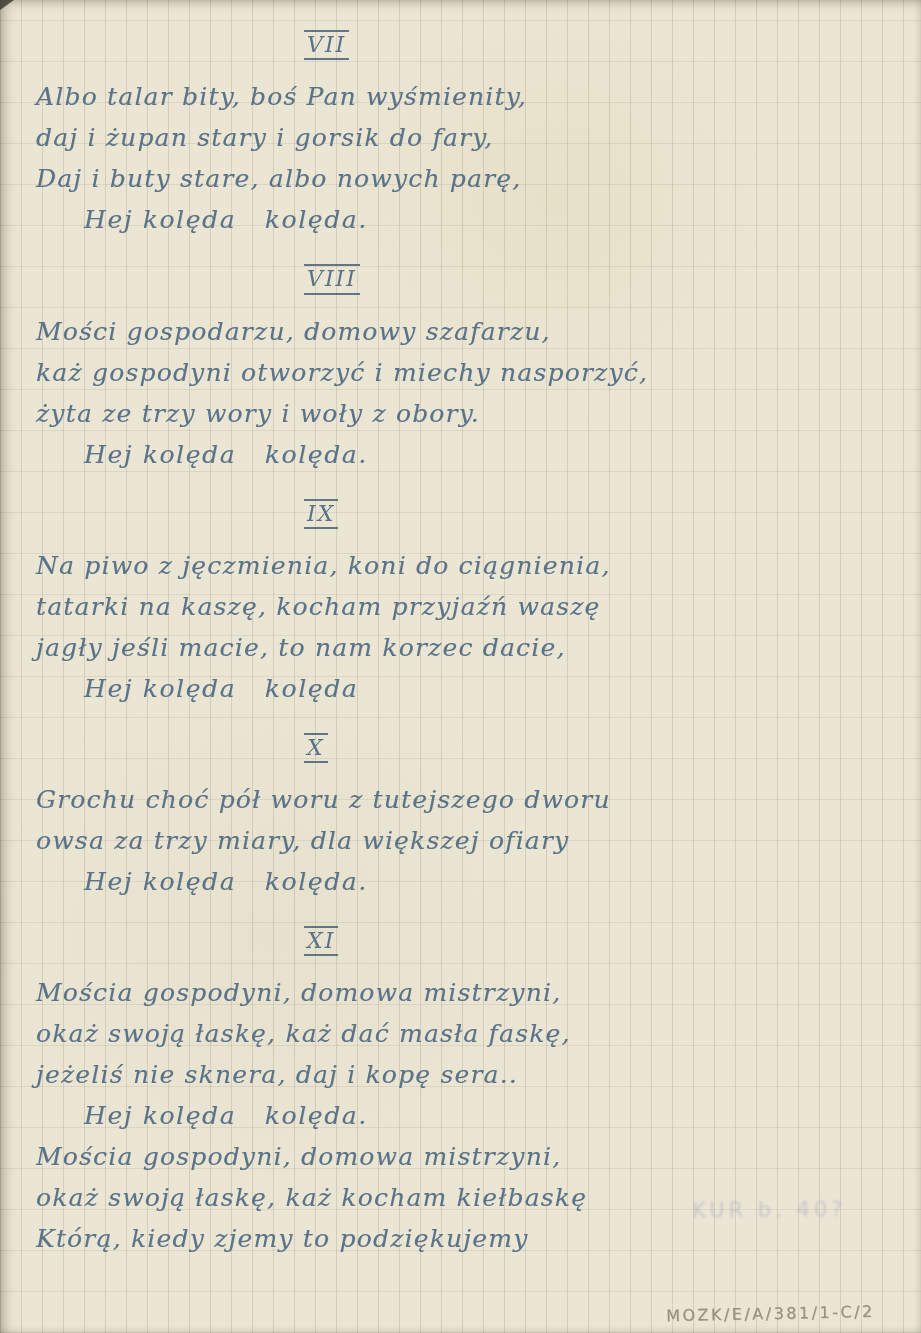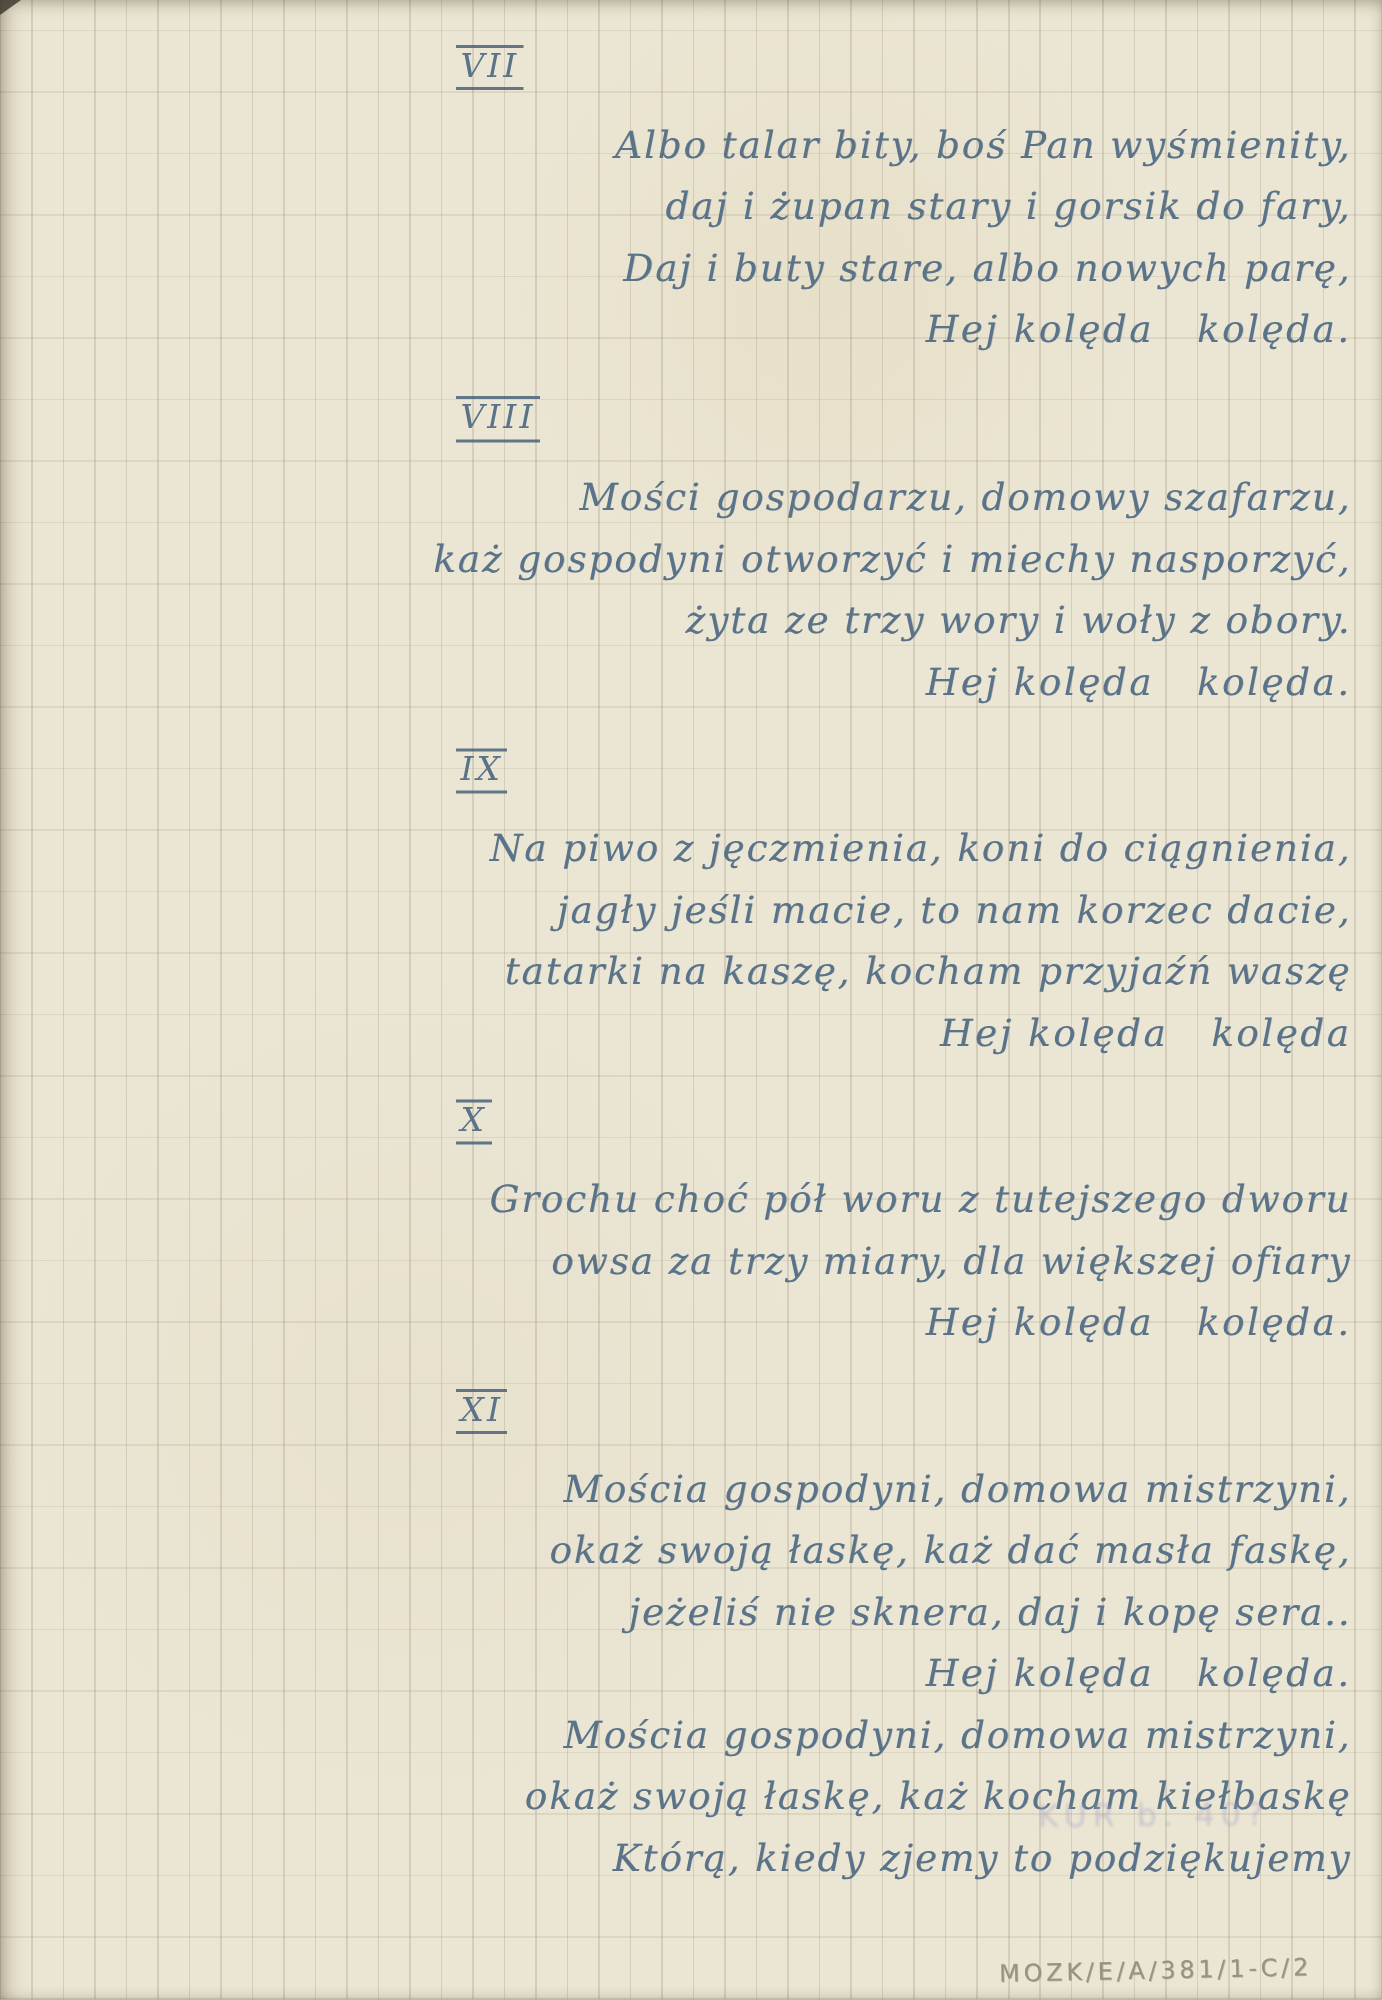--- a/index.html
+++ b/index.html
@@ -46,23 +46,22 @@
     line-height: 1.15;
   }
   .stanza { margin: 0; }
   .line {
     font-style: italic;
     font-size: 25px;
     line-height: 41px;
     letter-spacing: 1.2px;
     white-space: pre-wrap;
     text-shadow: 0.4px 0.3px 0.4px rgba(90,115,137,0.35);
-    text-align: right;
   }
-  .line.refrain { letter-spacing: 1.6px; }
+  .line.refrain { letter-spacing: 1.6px; margin-left: 48px; }
   .catalog {
     position: absolute;
     right: 46px;
     bottom: 10px;
     font-family: "DejaVu Sans", "Liberation Sans", sans-serif;
     font-size: 16px;
     letter-spacing: 2.5px;
     color: #98927f;
     transform: rotate(-1.2deg);
     text-shadow: 0.5px 0.5px 0 rgba(120,115,100,0.4);
@@ -108,22 +107,22 @@
       <div><span class="numeral">VIII</span></div>
       <div class="line">Mości gospodarzu, domowy szafarzu,</div>
       <div class="line">każ gospodyni otworzyć i miechy nasporzyć,</div>
       <div class="line">żyta ze trzy wory i woły z obory.</div>
       <div class="line refrain">Hej kolęda   kolęda.</div>
     </section>
 
     <section class="stanza">
       <div><span class="numeral">IX</span></div>
       <div class="line">Na piwo z jęczmienia, koni do ciągnienia,</div>
+      <div class="line">tatarki na kaszę, kocham przyjaźń waszę</div>
       <div class="line">jagły jeśli macie, to nam korzec dacie,</div>
-      <div class="line">tatarki na kaszę, kocham przyjaźń waszę</div>
       <div class="line refrain">Hej kolęda   kolęda</div>
     </section>
 
     <section class="stanza">
       <div><span class="numeral">X</span></div>
       <div class="line">Grochu choć pół woru z tutejszego dworu</div>
       <div class="line">owsa za trzy miary, dla większej ofiary</div>
       <div class="line refrain">Hej kolęda   kolęda.</div>
     </section>
 

